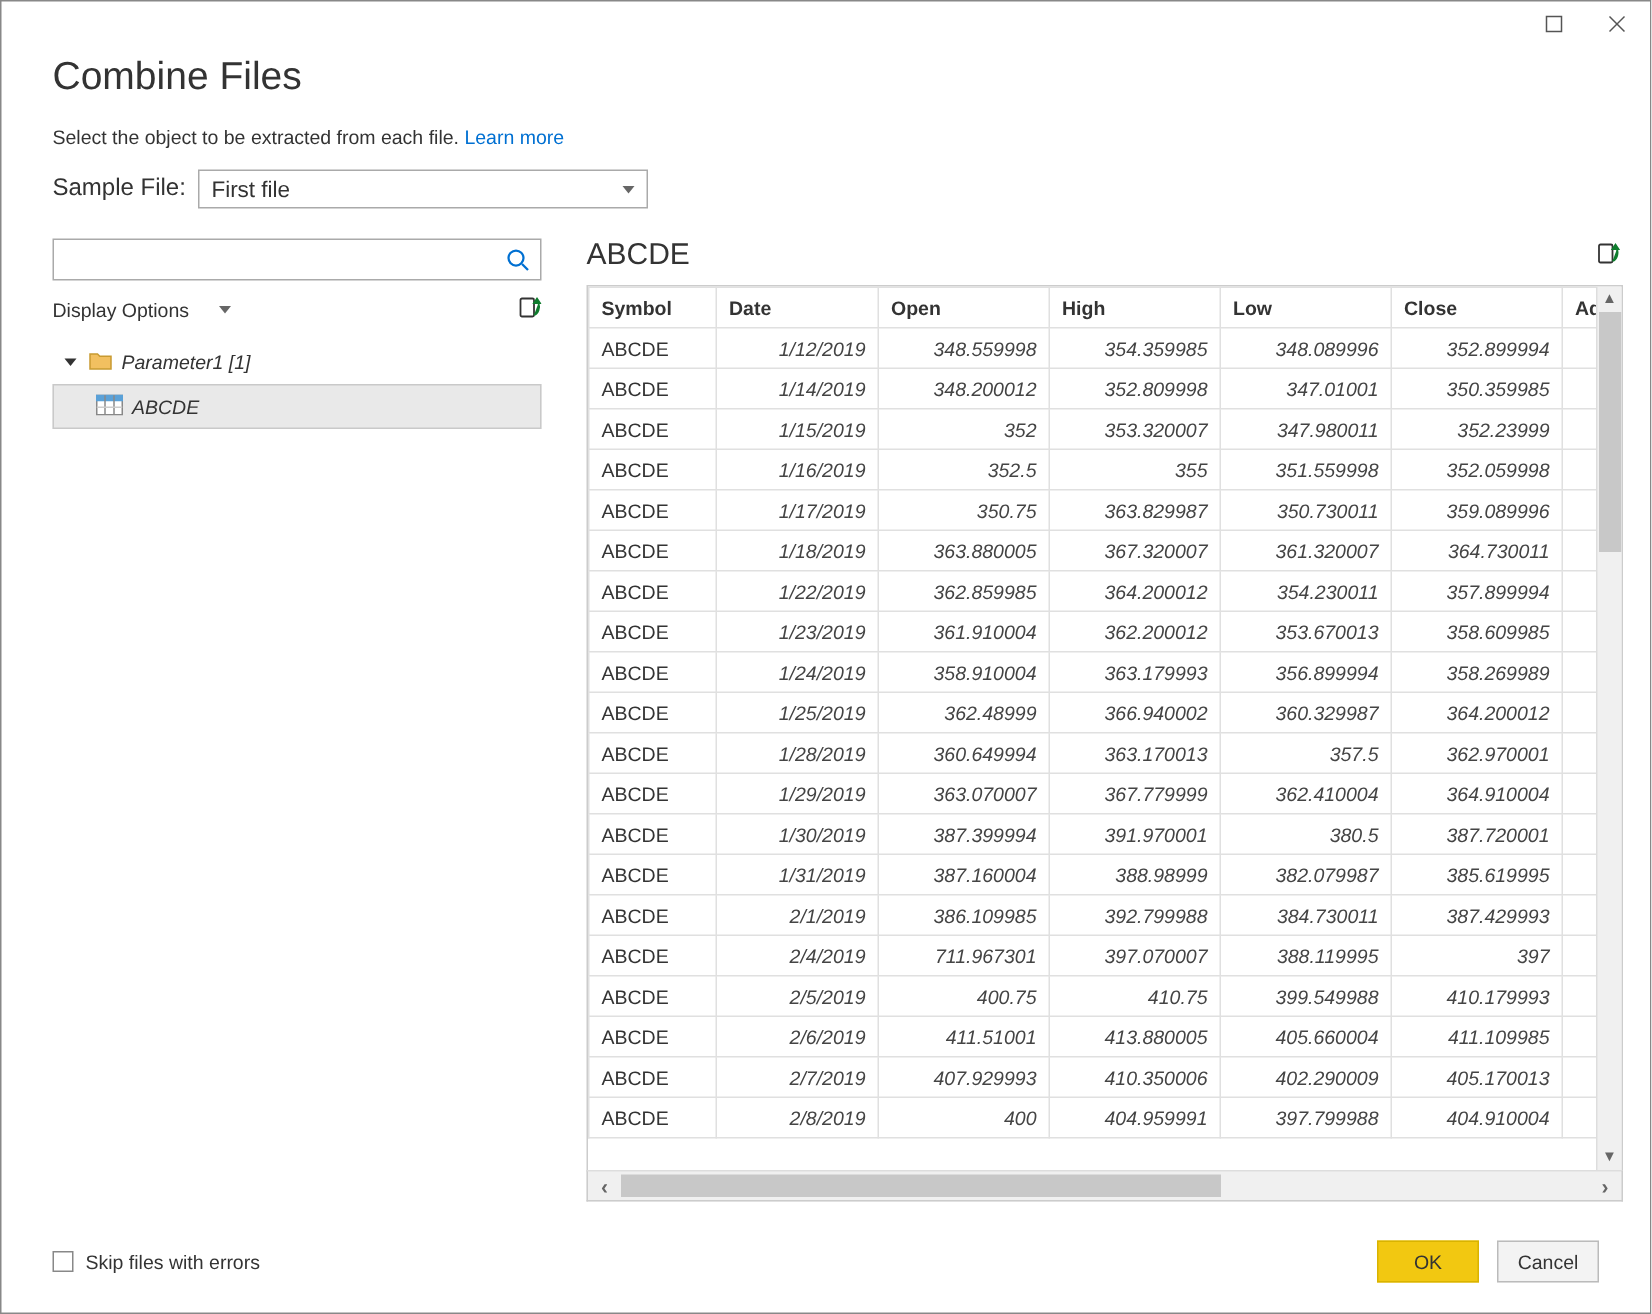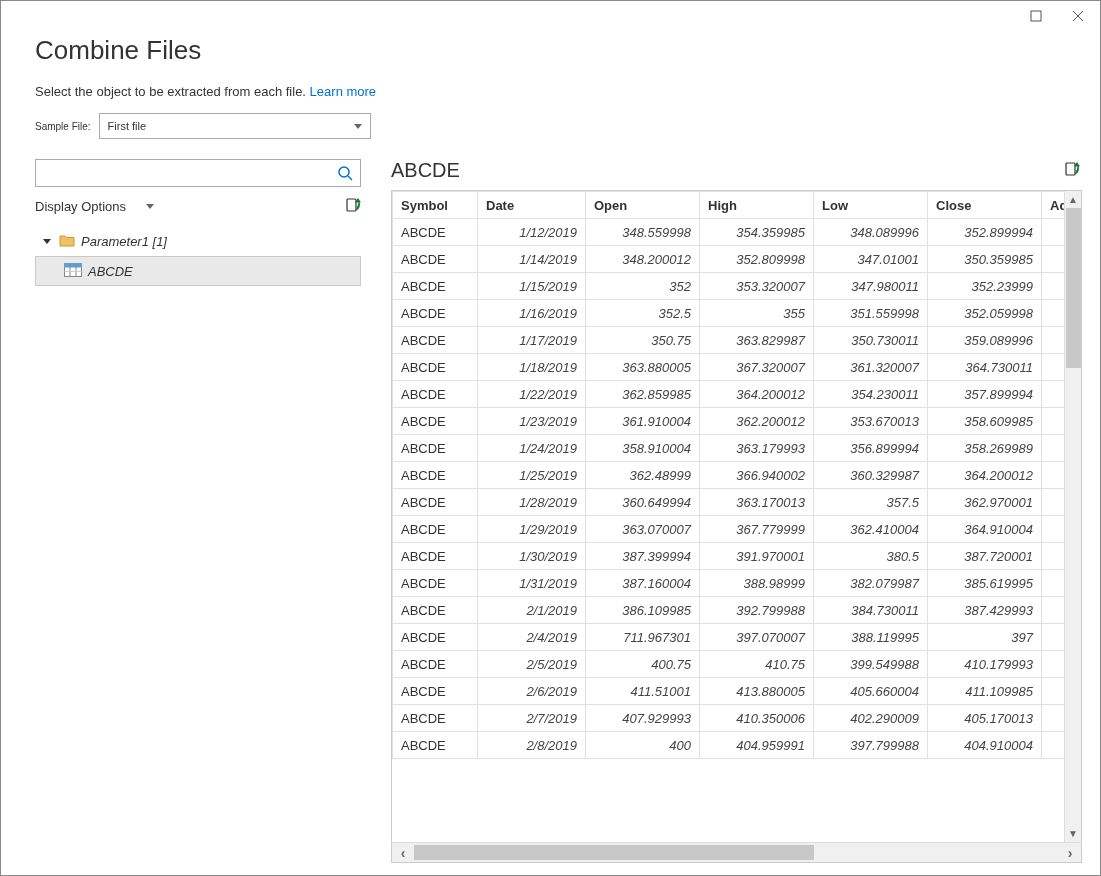--- a/index.html
+++ b/index.html
@@ -57,30 +57,30 @@
     color: #333;
     margin-bottom: 14px;
   }
   .subtitle a { color: #0070d2; text-decoration: none; cursor: pointer; }
   .row-sample {
     display: flex;
     align-items: center;
     gap: 8px;
     margin-bottom: 20px;
   }
-  .row-sample label { font-size: 10px; }
+  .row-sample label { font-size: 16px; }
   .select {
-    width: 272px;
+    width: 300px;
     height: 26px;
     border: 1px solid #aaa;
     display: flex;
     align-items: center;
     justify-content: space-between;
     padding: 0 8px;
-    font-size: 11px;
+    font-size: 15px;
     background: #fff;
     cursor: default;
   }
   .select .caret {
     width: 0; height: 0;
     border-left: 4px solid transparent;
     border-right: 4px solid transparent;
     border-top: 5px solid #666;
   }
 
@@ -622,13 +622,27 @@
           <div class="arrow">‹</div>
           <div class="track">
               <div class="thumb"></div>
             </div>
           <div class="arrow">›</div>
         </div>
       </div>
     </div>
   </div>
 
+  <div class="footer">
+    <div class="skip-row">
+      <div class="checkbox"></div>
+      <span>Skip files with errors</span>
+    </div>
+    <div class="buttons">
+      <div class="btn primary">
+          <span>OK</span>
+        </div>
+      <div class="btn">
+          <span>Cancel</span>
+        </div>
+    </div>
+  </div>
 </div>
 
 </body></html>

